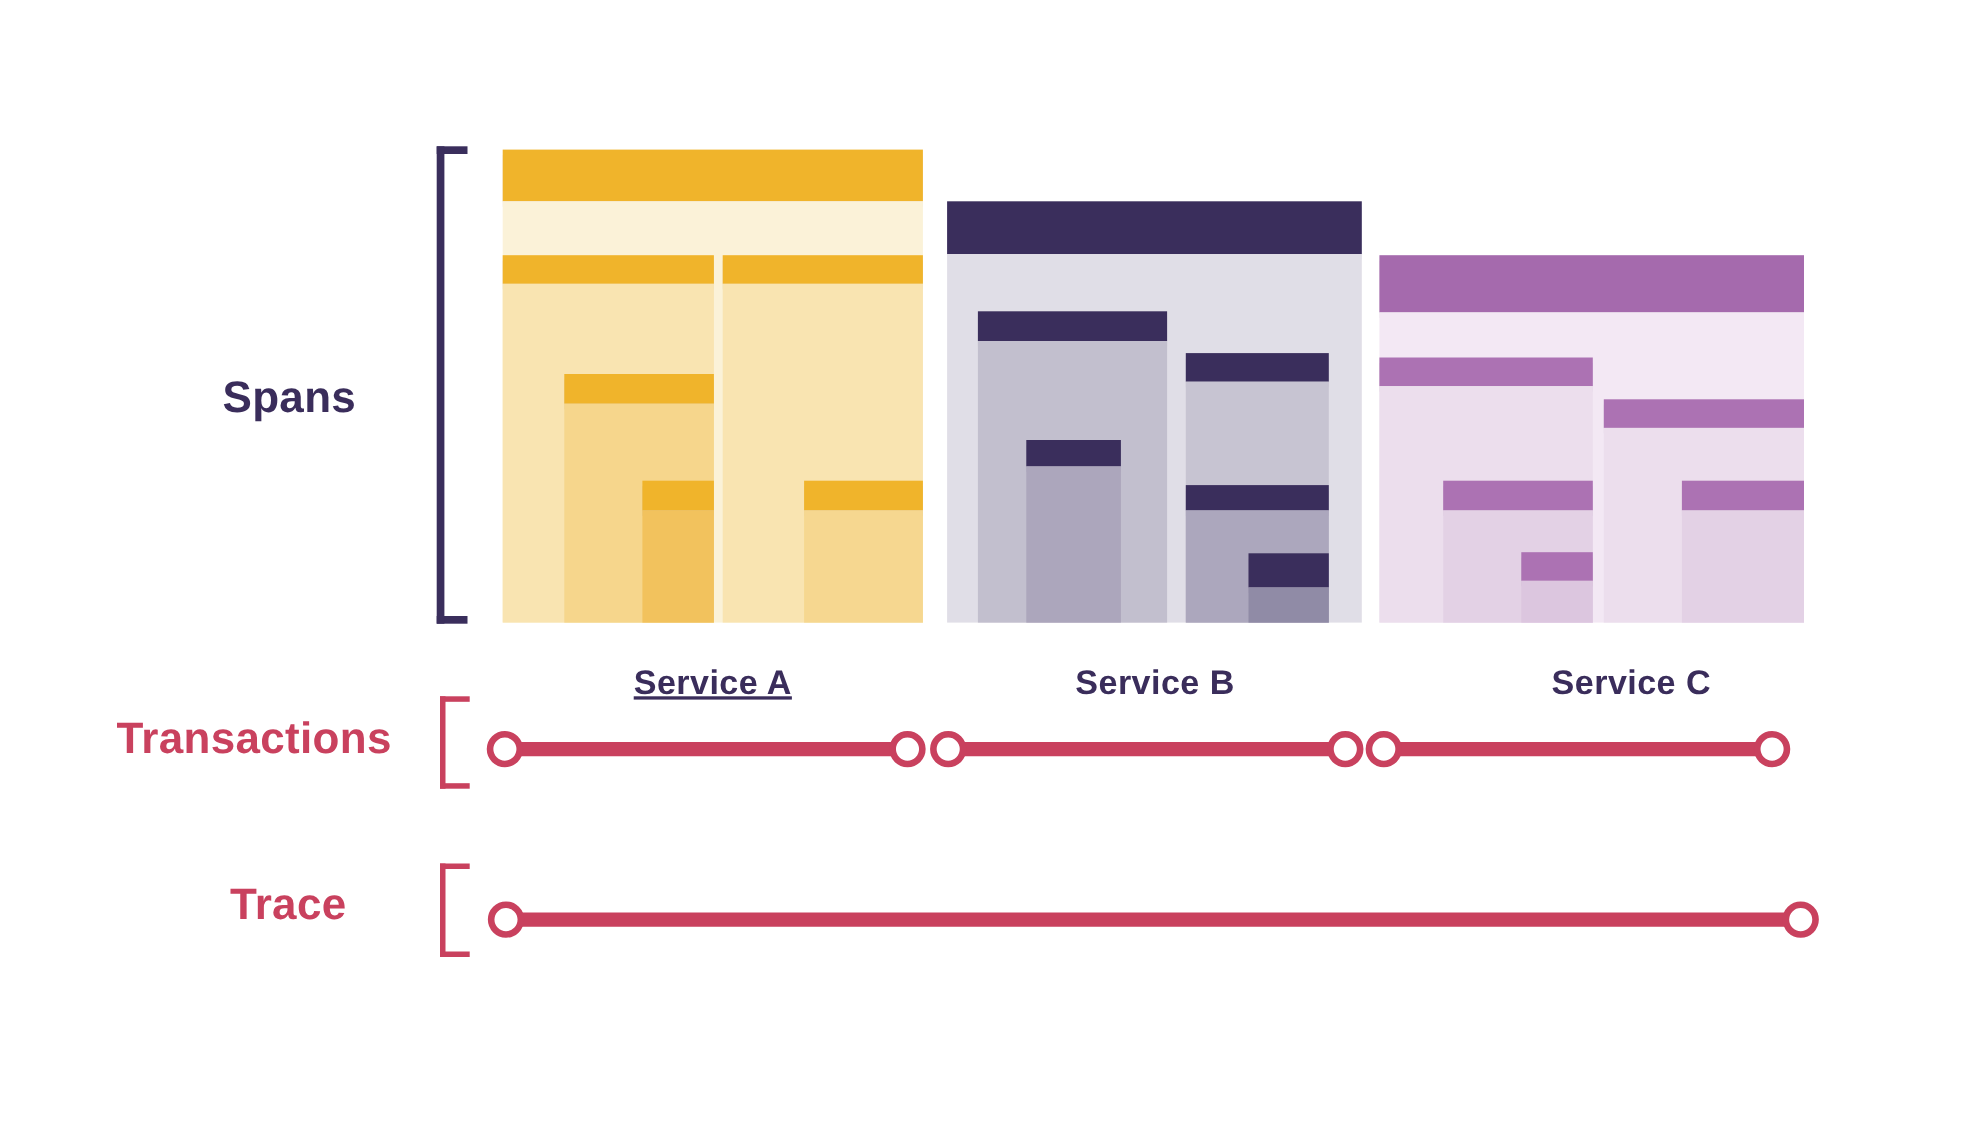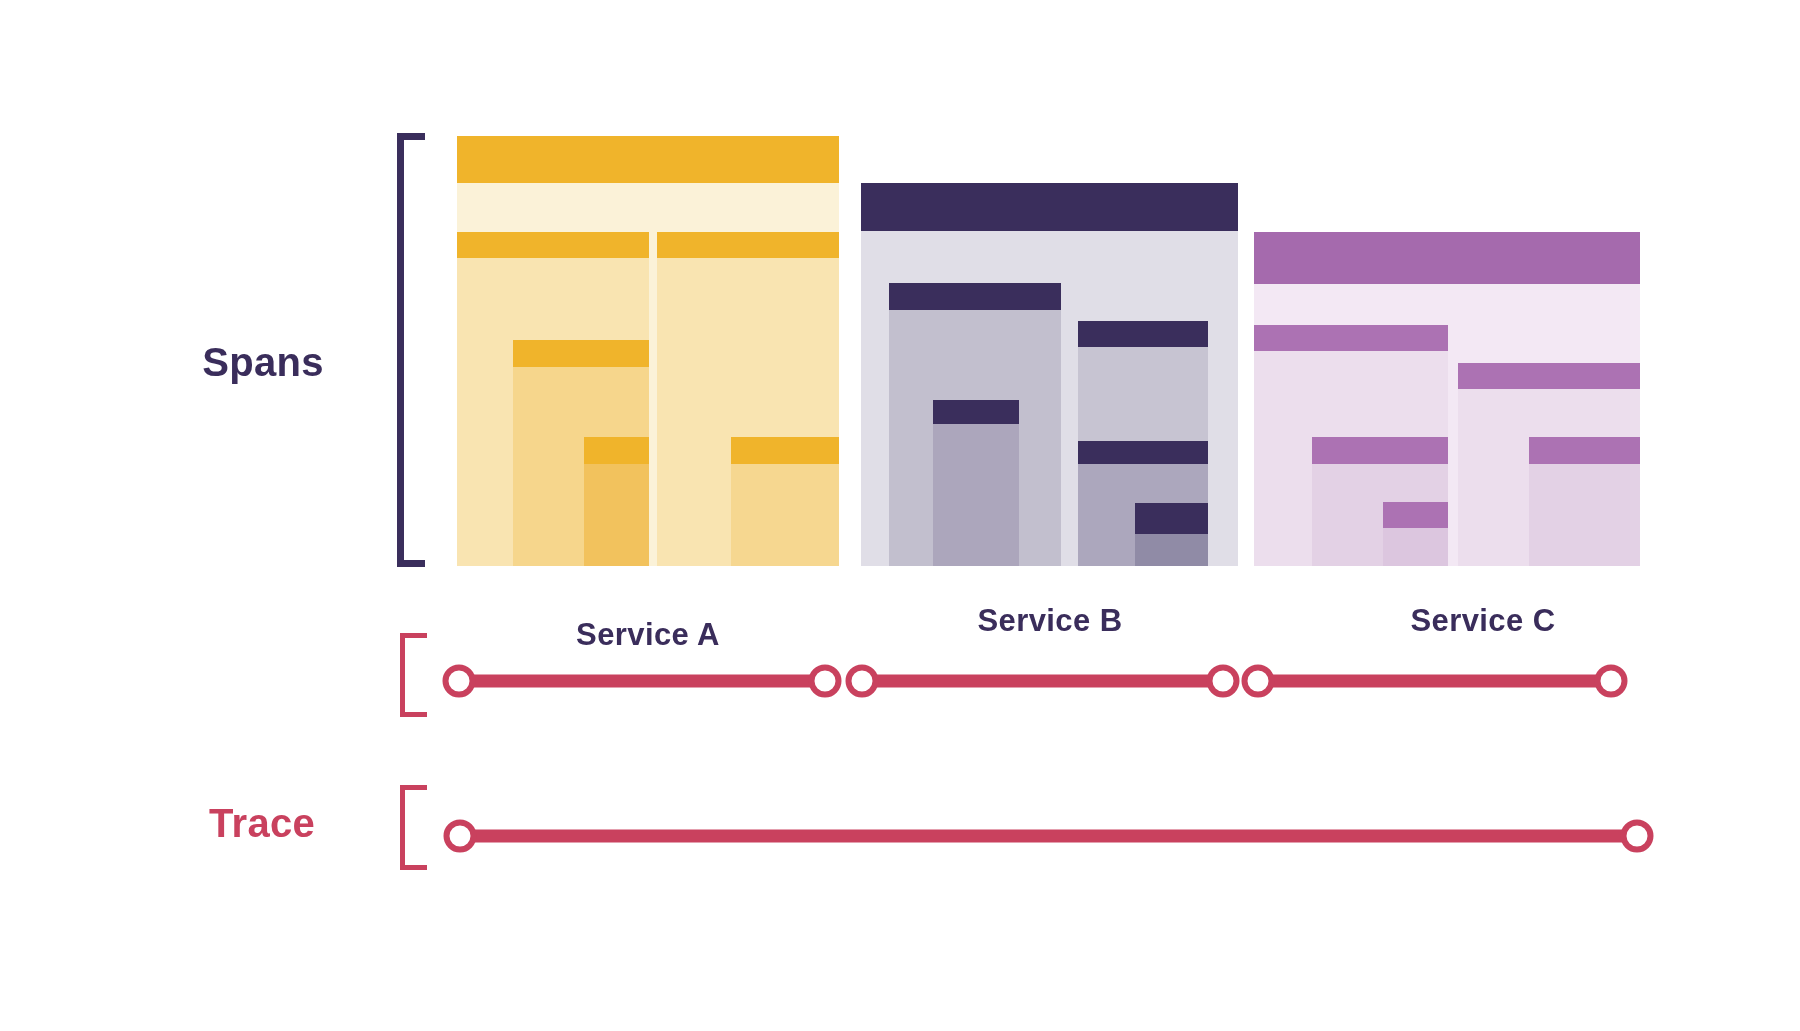--- a/index.html
+++ b/index.html
@@ -35,20 +35,21 @@
   .tl-ring { position:absolute; width:33px; height:33px; border-radius:50%;
              background:#ffffff; border:6px solid var(--red,#C9415E);
              transform:translate(-50%,-50%); }
 </style>
 </head>
 <body>
 
 <div class="stage" style="--dark: #3A2D5B; --red: #C9415E;">
 
   <span class="side-label dark" style="left:263px; top:362px;">Spans</span>
+  <span class="side-label red" style="left:231px; top:672px;">Transactions</span>
   <span class="side-label red" style="left:262px; top:823px;">Trace</span>
 
   <div class="bracket" id="br-spans" style="left: 397px; top: 133px; width: 28px; height: 434px; border-width: 7px; border-color: rgb(58, 46, 92); border-right-style: none;"></div>
   <div class="bracket" id="br-transactions" style="left: 400px; top: 633px; width: 27px; height: 84px; border-width: 5px; border-color: rgb(201, 65, 94); border-right-style: none;"></div>
   <div class="bracket" id="br-trace" style="left: 400px; top: 785px; width: 27px; height: 85px; border-width: 5px; border-color: rgb(201, 65, 94); border-right-style: none;"></div>
 
   <div id="spans-layer">
       <div class="span-node" style="left: 457px; top: 136px; width: 382px; height: 430px;">
         <div class="span-header" style="height: 47px; background: rgb(240, 180, 43);"></div>
         <div class="span-body" style="background: rgb(251, 242, 216);"></div>
@@ -116,21 +117,21 @@
       <div class="span-node" style="left: 1529px; top: 437px; width: 111px; height: 129px;">
         <div class="span-header" style="height: 27px; background: rgb(172, 114, 179);"></div>
         <div class="span-body dotted" style="background: rgb(227, 209, 229);"></div>
       </div>
       <div class="span-node" style="left: 1383px; top: 502px; width: 65px; height: 64px;">
         <div class="span-header" style="height: 26px; background: rgb(172, 114, 179);"></div>
         <div class="span-body dotted" style="background: rgb(220, 198, 223);"></div>
       </div>
     </div>
 
-  <span class="service-label" style="left:648px; top:635px;">Service A</span>
+  <span class="service-label" style="left:648px; top:621px;text-decoration:underline;">Service A</span>
   <span class="service-label" style="left:1050px; top:621px;">Service B</span>
   <span class="service-label" style="left:1447px; top:621px;margin-left:36px;">Service C</span>
 
   <div id="tx-layer">
       <div class="tl-bar" style="left: 459px; top: 681px; width: 366px; height: 13px;"></div>
       <div class="tl-ring" style="left: 459px; top: 681px; width: 33px; height: 33px; border-width: 6px;"></div>
       <div class="tl-ring" style="left: 825px; top: 681px; width: 33px; height: 33px; border-width: 6px;"></div>
       <div class="tl-bar" style="left: 862px; top: 681px; width: 361px; height: 13px;"></div>
       <div class="tl-ring" style="left: 862px; top: 681px; width: 33px; height: 33px; border-width: 6px;"></div>
       <div class="tl-ring" style="left: 1223px; top: 681px; width: 33px; height: 33px; border-width: 6px;"></div>

